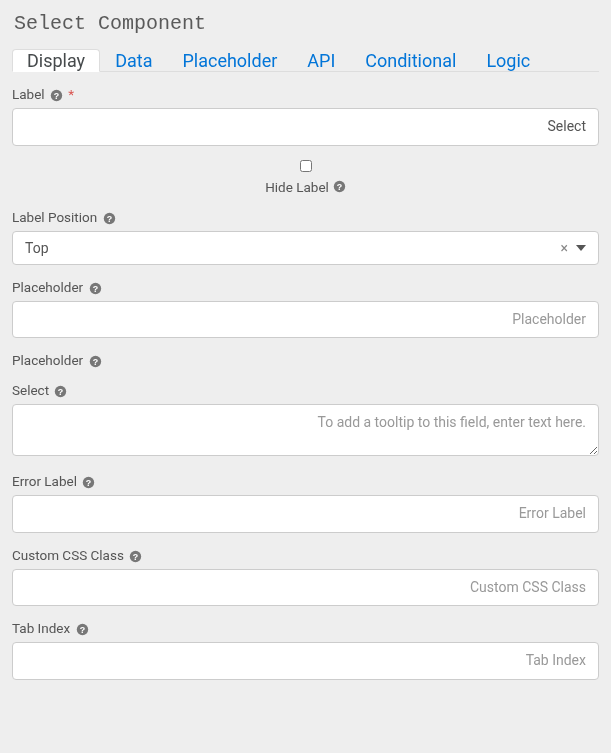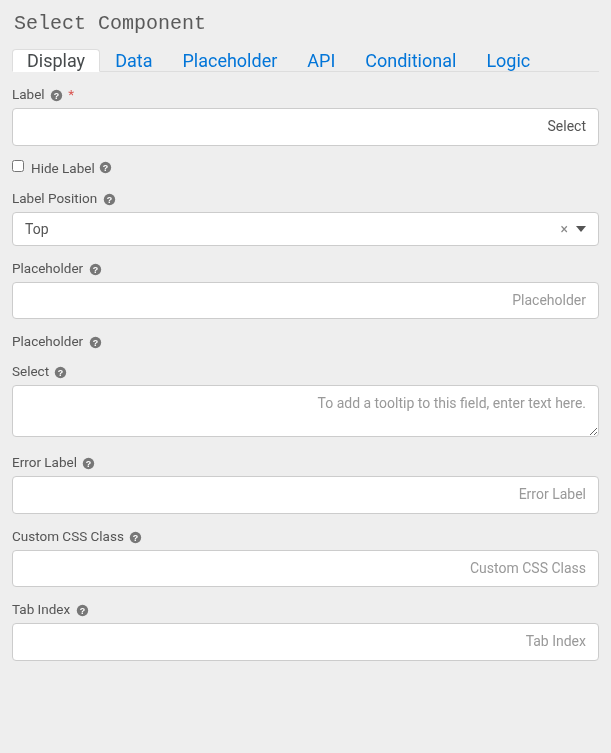--- a/index.html
+++ b/index.html
@@ -75,22 +75,24 @@
     }
     .form-input::placeholder {
       color: #999;
     }
     textarea.form-input {
       resize: vertical;
       height: 52px;
     }
     .checkbox-row {
       display: flex;
+      align-items: center;
       gap: 7px;
       margin-bottom: 14px;
+      flex-direction: column;
     }
     .checkbox-row input[type="checkbox"] {
       width: 12px;
       height: 12px;
       margin: 0;
     }
     .checkbox-row label {
       font-size: 13.5px;
       color: #555;
       display: flex;

